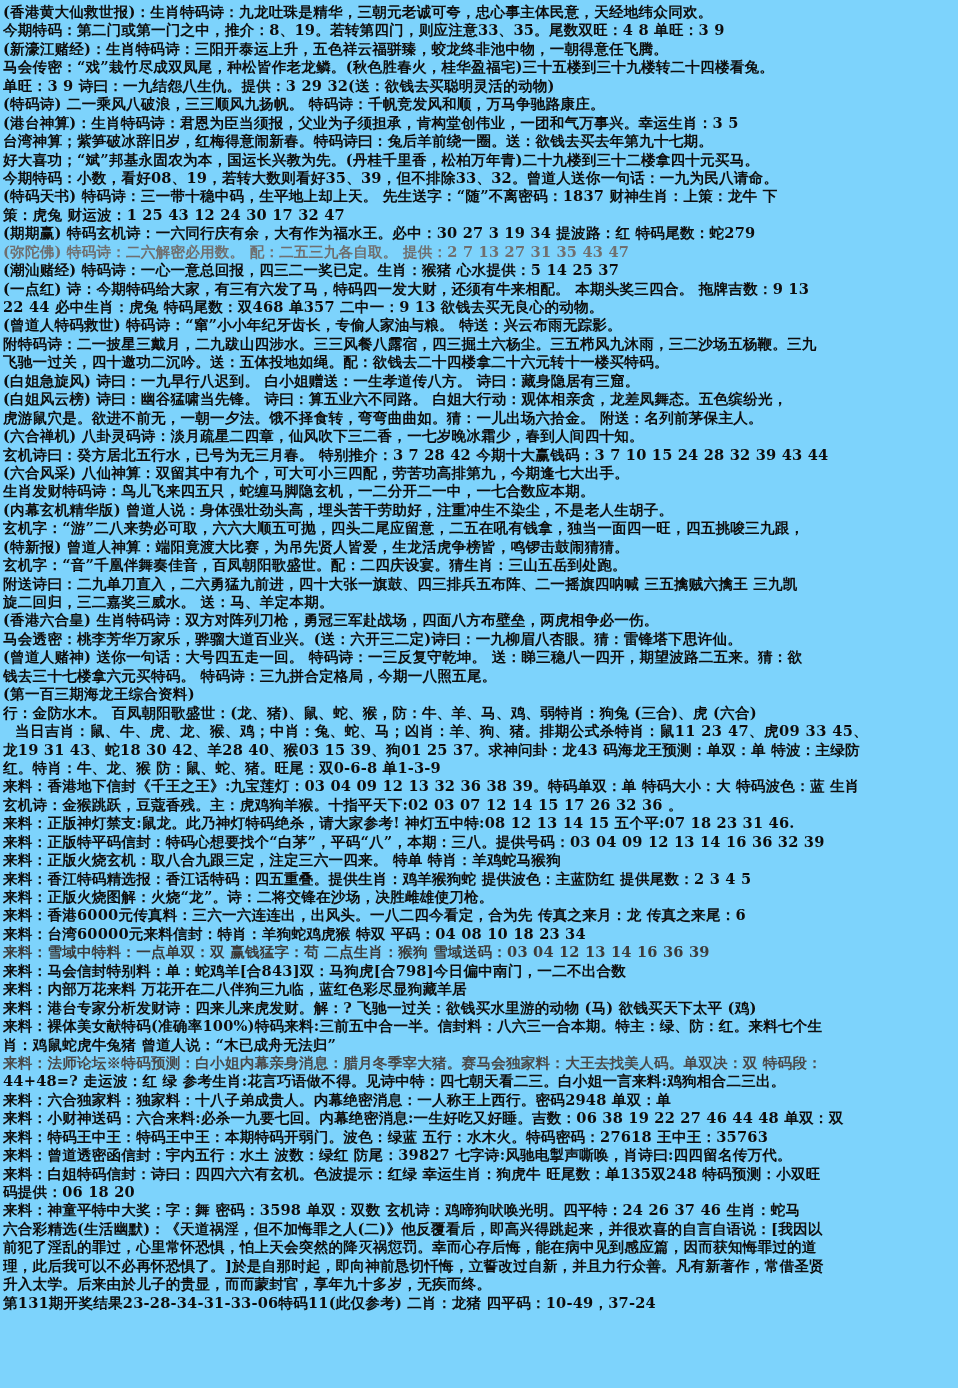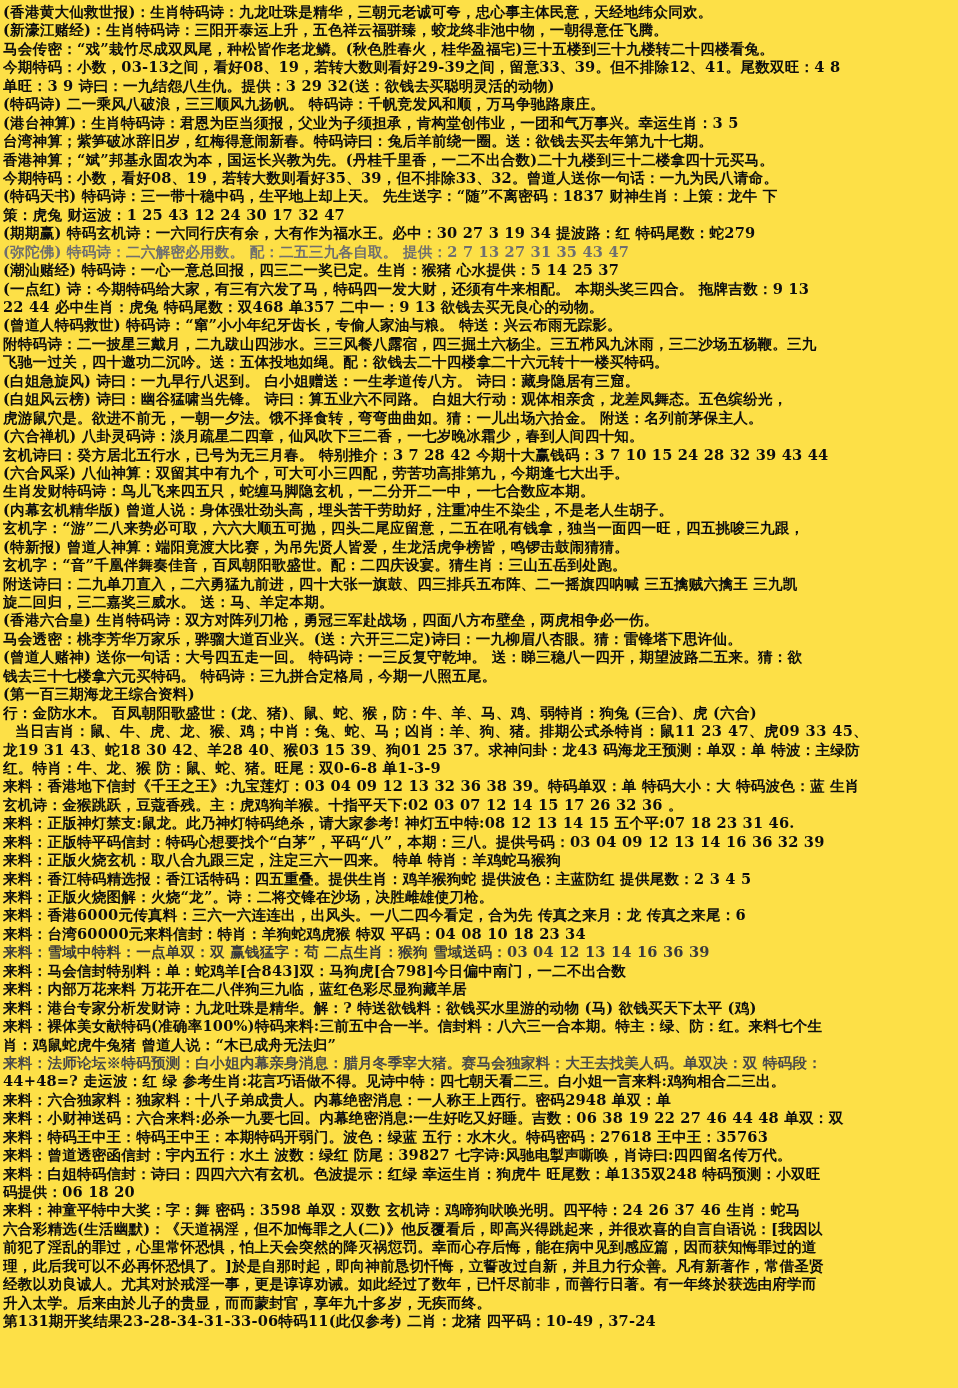--- a/index.html
+++ b/index.html
@@ -4,21 +4,21 @@
 <style>
   html, body {
     margin: 0;
     padding: 0;
     background: #f6f6f4;
   }
   .page {
     position: relative;
     width: 958px;
     height: 1388px;
-    background: #fde047;
+    background: #7dd3fc;
     overflow: hidden;
     box-sizing: border-box;
     padding: 3px 2px 0 3px;
     font-family: "DejaVu Serif", "Liberation Serif", serif;
     font-weight: 700;
     color: #0d0d0d;
   }
   .doc-body {
     width: 100%;
   }
@@ -38,28 +38,28 @@
   .doc-body .text-line:nth-child(40) { letter-spacing: 0.4px; margin-left: 12px; }
   .doc-body .text-line:nth-child(75) { letter-spacing: 0.5px; font-family: Liberation Mono, monospace; }
 </style>
 </head>
 <body>
 
 <div class="page">
   <div class="doc-body">
 
   <div class="text-line">(香港黄大仙救世报)：生肖特码诗：九龙吐珠是精华，三朝元老诚可夸，忠心事主体民意，天经地纬众同欢。</div>
+      <div class="text-line">今期特码：第二门或第一门之中，推介：8、19。若转第四门，则应注意33、35。尾数双旺：4 8  单旺：3 9</div>
       <div class="text-line">(新濠江赌经)：生肖特码诗：三阳开泰运上升，五色祥云福骈臻，蛟龙终非池中物，一朝得意任飞腾。</div>
       <div class="text-line">马会传密：“戏”栽竹尽成双凤尾，种松皆作老龙鳞。(秋色胜春火，桂华盈福宅)三十五楼到三十九楼转二十四楼看兔。</div>
-      <div class="text-line">今期特码：小数，03-13之间，看好08、19，若转大数则看好29-39之间，留意33、39。但不排除12、41。尾数双旺：4 8</div>
       <div class="text-line">单旺：3 9  诗曰：一九结怨八生仇。提供：3 29 32(送：欲钱去买聪明灵活的动物)</div>
       <div class="text-line">(特码诗) 二一乘风八破浪，三三顺风九扬帆。    特码诗：千帆竞发风和顺，万马争驰路康庄。</div>
       <div class="text-line">(港台神算)：生肖特码诗：君恩为臣当须报，父业为子须担承，肯构堂创伟业，一团和气万事兴。幸运生肖：3 5</div>
       <div class="text-line">台湾神算；紫笋破冰辞旧岁，红梅得意闹新春。特码诗曰：兔后羊前绕一圈。送：欲钱去买去年第九十七期。</div>
-      <div class="text-line">香港神算；“斌”邦基永固农为本，国运长兴教为先。(丹桂千里香，一二不出合数)二十九楼到三十二楼拿四十元买马。</div>
+      <div class="text-line">好大喜功；“斌”邦基永固农为本，国运长兴教为先。(丹桂千里香，松柏万年青)二十九楼到三十二楼拿四十元买马。</div>
       <div class="text-line">今期特码：小数，看好08、19，若转大数则看好35、39，但不排除33、32。曾道人送你一句话：一九为民八请命。</div>
       <div class="text-line">(特码天书) 特码诗：三一带十稳中码，生平地上却上天。 先生送字：“随”不离密码：1837   财神生肖：上策：龙牛 下</div>
       <div class="text-line">策：虎兔   财运波：1 25 43 12 24 30 17 32 47</div>
       <div class="text-line">(期期赢) 特码玄机诗：一六同行庆有余，大有作为福水王。必中：30 27 3 19 34  提波路：红 特码尾数：蛇279</div>
       <div class="text-line">(弥陀佛) 特码诗：二六解密必用数。 配：二五三九各自取。 提供：2 7 13 27 31 35 43 47</div>
       <div class="text-line">(潮汕赌经) 特码诗：一心一意总回报，四三二一奖已定。生肖：猴猪  心水提供：5 14 25 37</div>
       <div class="text-line">(一点红) 诗：今期特码给大家，有三有六发了马，特码四一发大财，还须有牛来相配。 本期头奖三四合。 拖牌吉数：9 13</div>
       <div class="text-line">22 44   必中生肖：虎兔   特码尾数：双468 单357  二中一：9 13 欲钱去买无良心的动物。</div>
       <div class="text-line">(曾道人特码救世) 特码诗：“窜”小小年纪牙齿长，专偷人家油与粮。  特送：兴云布雨无踪影。</div>
       <div class="text-line">附特码诗：二一披星三戴月，二九跋山四涉水。三三风餐八露宿，四三掘土六杨尘。三五栉风九沐雨，三二沙场五杨鞭。三九</div>
@@ -91,32 +91,31 @@
       <div class="text-line">来料：正版神灯禁支:鼠龙。此乃神灯特码绝杀，请大家参考! 神灯五中特:08 12 13 14 15  五个平:07 18 23 31 46.</div>
       <div class="text-line">来料：正版特平码信封：特码心想要找个“白茅”，平码“八”，本期：三八。提供号码：03 04 09 12 13 14 16 36 32 39</div>
       <div class="text-line">来料：正版火烧玄机：取八合九跟三定，注定三六一四来。  特单 特肖：羊鸡蛇马猴狗</div>
       <div class="text-line">来料：香江特码精选报：香江话特码：四五重叠。提供生肖：鸡羊猴狗蛇 提供波色：主蓝防红 提供尾数：2 3 4 5</div>
       <div class="text-line">来料：正版火烧图解：火烧“龙”。诗：二将交锋在沙场，决胜雌雄使刀枪。</div>
       <div class="text-line">来料：香港6000元传真料：三六一六连连出，出风头。一八二四今看定，合为先 传真之来月：龙 传真之来尾：6</div>
       <div class="text-line">来料：台湾60000元来料信封：特肖：羊狗蛇鸡虎猴 特双  平码：04 08 10 18 23 34</div>
       <div class="text-line">来料：雪域中特料：一点单双：双 赢钱猛字：苟 二点生肖：猴狗 雪域送码：03 04 12 13 14 16 36 39</div>
       <div class="text-line">来料：马会信封特别料：单：蛇鸡羊[合843]双：马狗虎[合798]今日偏中南门，一二不出合数</div>
       <div class="text-line">来料：内部万花来料 万花开在二八伴狗三九临，蓝红色彩尽显狗藏羊居</div>
-      <div class="text-line">来料：港台专家分析发财诗：九龙吐珠是精华。解：? 特送欲钱料：欲钱买水里游的动物 (马) 欲钱买天下太平 (鸡)</div>
+      <div class="text-line">来料：港台专家分析发财诗：四来儿来虎发财。解：? 飞驰一过关：欲钱买水里游的动物 (马) 欲钱买天下太平 (鸡)</div>
       <div class="text-line">来料：裸体美女献特码(准确率100%)特码来料:三前五中合一半。信封料：八六三一合本期。特主：绿、防：红。来料七个生</div>
       <div class="text-line">肖：鸡鼠蛇虎牛兔猪 曾道人说：“木已成舟无法归”</div>
       <div class="text-line">来料：法师论坛※特码预测：白小姐内幕亲身消息：腊月冬季宰大猪。赛马会独家料：大王去找美人码。单双决：双 特码段：</div>
       <div class="text-line">44+48=? 走运波：红 绿 参考生肖:花言巧语做不得。见诗中特：四七朝天看二三。白小姐一言来料:鸡狗相合二三出。</div>
       <div class="text-line">来料：六合独家料：独家料：十八子弟成贵人。内幕绝密消息：一人称王上西行。密码2948 单双：单</div>
       <div class="text-line">来料：小财神送码：六合来料:必杀一九要七回。内幕绝密消息:一生好吃又好睡。吉数：06 38 19 22 27 46 44 48 单双：双</div>
       <div class="text-line">来料：特码王中王：特码王中王：本期特码开弱门。波色：绿蓝 五行：水木火。特码密码：27618 王中王：35763</div>
       <div class="text-line">来料：曾道透密函信封：宇内五行：水土 波数：绿红 防尾：39827 七字诗:风驰电掣声嘶唤，肖诗曰:四四留名传万代。</div>
       <div class="text-line">来料：白姐特码信封：诗曰：四四六六有玄机。色波提示：红绿 幸运生肖：狗虎牛 旺尾数：单135双248 特码预测：小双旺</div>
       <div class="text-line">码提供：06 18 20</div>
       <div class="text-line">来料：神童平特中大奖：字：舞 密码：3598 单双：双数 玄机诗：鸡啼狗吠唤光明。四平特：24 26 37 46 生肖：蛇马</div>
       <div class="text-line">六合彩精选(生活幽默)：《天道祸淫，但不加悔罪之人(二)》他反覆看后，即高兴得跳起来，并很欢喜的自言自语说：[我因以</div>
       <div class="text-line">前犯了淫乱的罪过，心里常怀恐惧，怕上天会突然的降灭祸愆罚。幸而心存后悔，能在病中见到感应篇，因而获知悔罪过的道</div>
       <div class="text-line">理，此后我可以不必再怀恐惧了。]於是自那时起，即向神前恳切忏悔，立誓改过自新，并且力行众善。凡有新著作，常借圣贤</div>
-      <div class="text-line">经教以劝良诚人。尤其对於戒淫一事，更是谆谆劝诫。如此经过了数年，已忏尽前非，而善行日著。有一年终於获选由府学而</div>
       <div class="text-line">升入太学。后来由於儿子的贵显，而而蒙封官，享年九十多岁，无疾而终。</div>
       <div class="text-line">第131期开奖结果23-28-34-31-33-06特码11(此仅参考) 二肖：龙猪 四平码：10-49，37-24</div>
     </div>
 </div>
 
 </body></html>

